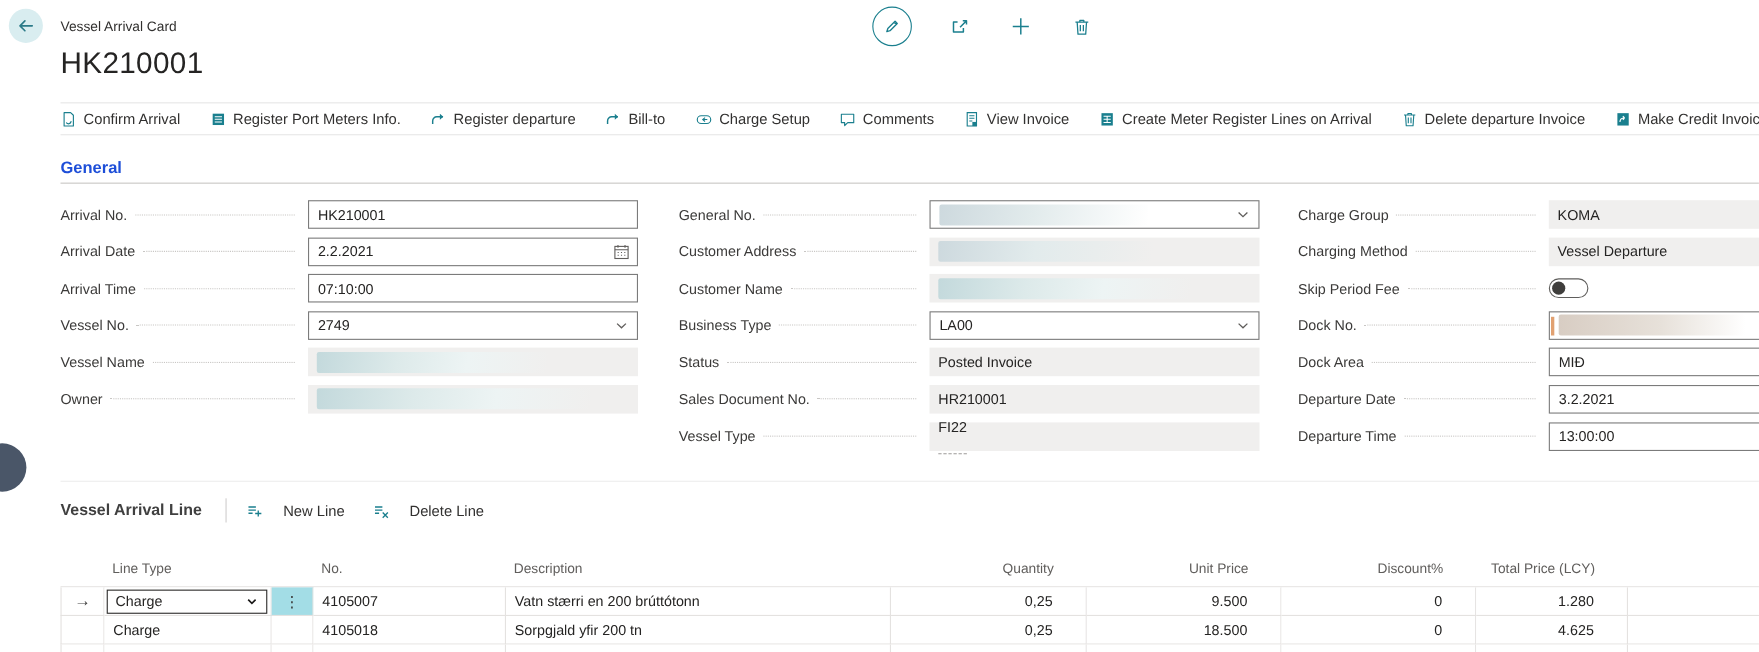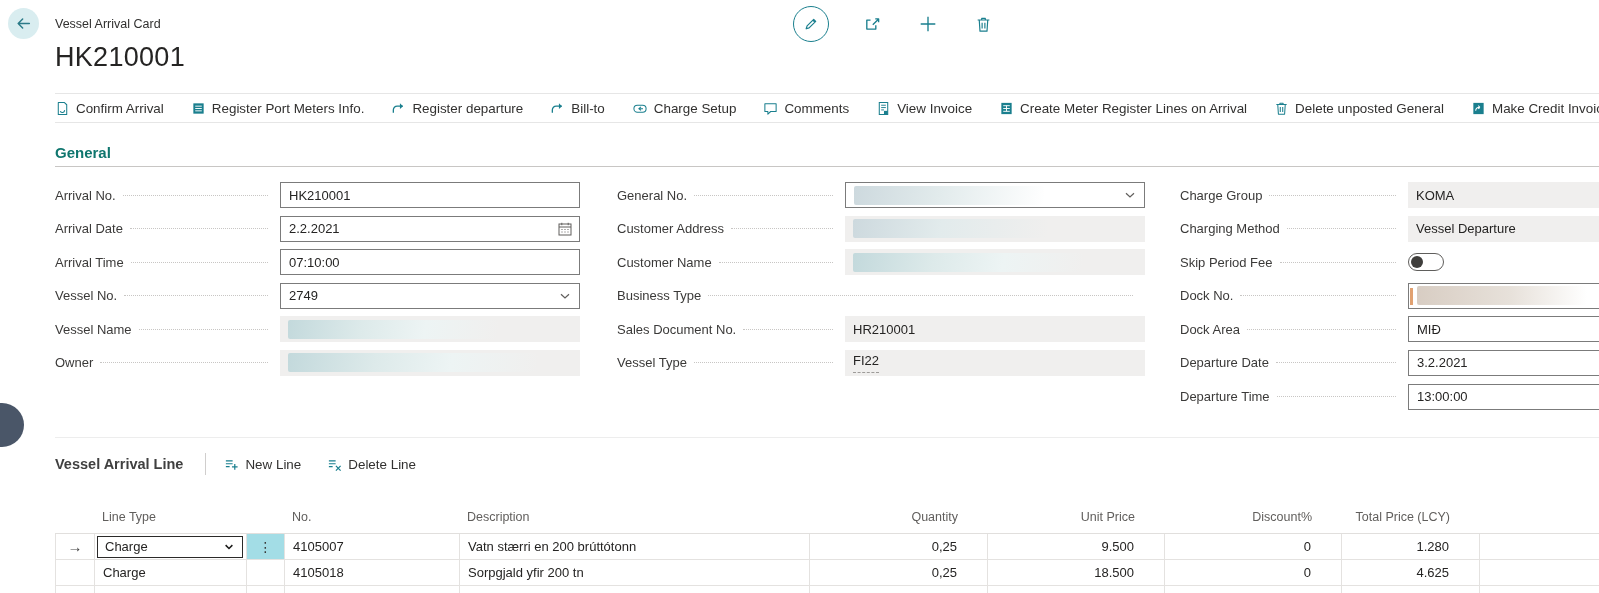--- a/index.html
+++ b/index.html
@@ -17,54 +17,54 @@
     display:flex; align-items:center; justify-content:center; cursor:pointer; }
   #page-title { left:55px; top:42px; font-size:27px; font-weight:300; color:#252423; letter-spacing:.3px; }
 
   
   #action-bar { left:55px; top:93px; right:0; height:30px; border-top:1px solid #e6e6e6;
     border-bottom:1px solid #e6e6e6; display:flex; align-items:center; gap:27px; padding-right:10px; }
   .act { display:flex; align-items:center; gap:6px; font-size:13.4px; white-space:nowrap; cursor:pointer; }
   .act svg { flex:none; }
 
   
-  #general-title { left:55px; top:144px; font-size:15px; font-weight:bold; color:#0f766e; }
+  #general-title { left:55px; top:144px; font-size:15px; font-weight:bold; color:#1d4ed8; }
   #general-rule { left:55px; top:166px; right:0; border-bottom:1px solid #c8c6c4; }
   .gcol { position:absolute; top:182px; }
   #gcol1 { left:55px; width:525px; }
   #gcol2 { left:617px; width:528px; }
   #gcol3 { left:1180px; width:528px; }
   .field { display:flex; align-items:center; height:26px; margin-bottom:7.6px; font-size:13px; color:#3b3a39; }
   .flabel { white-space:nowrap; }
   .leader { flex:1; height:1px; border-bottom:1px dotted #c8c6c4; margin:0 12px 0 7px; }
   .control { flex:none; width:300px; height:26px; display:flex; align-items:center;
     padding:0 8px; font-size:13px; color:#252423; position:relative; }
   .control.input { border:1px solid #7b7b7b; background:#fff; cursor:text; }
   .control.disabled { background:#f0efee; }
   .cicon { position:absolute; right:6px; top:4px; }
   .redact { height:19px; border-radius:2px; }
   .redact.cool  { background:linear-gradient(100deg,#c3d9dc 0%,#ddeaea 35%,#edf4f4 65%,rgba(255,255,255,0)); }
   .redact.cool2 { background:linear-gradient(100deg,#cdd9de 0%,#e2ebec 45%,rgba(255,255,255,0)); }
   .redact.warm  { background:linear-gradient(90deg,#d8cdc3 0%,#e7e1da 55%,rgba(255,255,255,0)); }
   .warmnotch { position:absolute; left:1px; top:4px; width:3px; height:17px; background:#d98a4d; opacity:.8; }
-  .dashed-val { border-bottom:1px dashed #9d9b99; padding-bottom:4px; }
+  .dashed-val { border-bottom:1px dashed #9d9b99; padding-bottom:16px; }
   
   .toggle { width:36px; height:18px; border:1px solid #5f5e5c; border-radius:10px; position:relative;
     background:#fff; cursor:pointer; }
   .toggle .knob { position:absolute; left:2px; top:2px; width:12px; height:12px; border-radius:50%; background:#3f3e3c; }
 
   
   #side-notch { left:-20px; top:403px; width:44px; height:44px; border-radius:50%; background:#4a5668; cursor:pointer; }
 
   
   #part-topline { left:55px; top:437px; right:0; border-bottom:1px solid #ededed; }
   #part-header { left:55px; top:450px; display:flex; align-items:center; height:28px; }
   #part-title { font-size:14.5px; font-weight:bold; color:#404040; }
   #part-vrule { width:1px; height:22px; background:#d0cecd; margin:0 18px 0 22px; }
-  .part-act { display:flex; align-items:center; gap:6px; font-size:13.4px; margin-right:26px; cursor:pointer; }
+  .part-act { display:flex; align-items:center; gap:18px; font-size:13.4px; margin-right:26px; cursor:pointer; }
 
   
   #grid { left:55px; top:488px; right:0; }
   .trow { display:grid; grid-template-columns:40px 152px 38px 175px 350px 178px 177px 177px 138px 1fr; }
   .th { height:45px; display:flex; align-items:flex-end; padding-bottom:9px; font-size:12.5px; color:#605e5c; }
   .th.num, .td.num { justify-content:flex-end; padding-right:30px; }
   .th.txt { padding-left:7px; }
   .hdr { border-bottom:1px solid #e1dfdd; }
   .td { height:26px; display:flex; align-items:center; font-size:13px; color:#252423;
     border-right:1px solid #e4e2e0; border-bottom:1px solid #e4e2e0; background:#fff; }
@@ -168,21 +168,21 @@
     <svg width="15" height="15" viewBox="0 0 16 16">
       <rect x="2.5" y="2" width="11" height="12" fill="#1a7f8e"></rect>
       <path d="M4.5 5h7M4.5 8h7M4.5 11h7M8 5v6" stroke="#fff" stroke-width="1"></path>
     </svg>
     <span>Create Meter Register Lines on Arrival</span>
   </div>
   <div class="act">
     <svg width="15" height="15" viewBox="0 0 16 16">
       <path d="M2.5 3.8h11M6.3 3.8V2.3h3.4v1.5M4 3.8l.7 10.4h6.6L12 3.8M6.7 6.3v5.4M9.3 6.3v5.4" fill="none" stroke="#1a7f8e" stroke-width="1.1" stroke-linejoin="round"></path>
     </svg>
-    <span>Delete unposted General</span>
+    <span>Delete departure Invoice</span>
   </div>
   <div class="act">
     <svg width="15" height="15" viewBox="0 0 16 16">
       <rect x="2.5" y="2" width="11" height="12" fill="#1a7f8e"></rect>
       <path d="M5 10.5c0-2.4 2-3.8 4.5-3.8M9.5 6.7 7.8 5M9.5 6.7 7.8 8.4" fill="none" stroke="#fff" stroke-width="1.1"></path>
     </svg>
     <span>Make Credit Invoice</span>
   </div>
 
 </div>
@@ -270,20 +270,35 @@
   <div class="field">
     <span class="flabel">Customer Name</span>
     <span class="leader"></span>
     <div class="control disabled">
       <span class="redact cool" style="width:230px"></span>
     </div>
   </div>
   <div class="field">
     <span class="flabel">Business Type</span>
     <span class="leader"></span>
+    <div class="control input">
+      <span>LA00</span>
+      <span class="cicon">
+        <svg width="16" height="16" viewBox="0 0 16 16">
+            <path d="M4 6.2 8 10l4-3.8" fill="none" stroke="#605e5c" stroke-width="1.2"></path>
+          </svg>
+      </span>
+    </div>
+  </div>
+  <div class="field">
+    <span class="flabel">Status</span>
+    <span class="leader"></span>
+    <div class="control disabled">
+      <span>Posted Invoice</span>
+    </div>
   </div>
   <div class="field">
     <span class="flabel">Sales Document No.</span>
     <span class="leader"></span>
     <div class="control disabled">
       <span>HR210001</span>
     </div>
   </div>
   <div class="field">
     <span class="flabel">Vessel Type</span>

